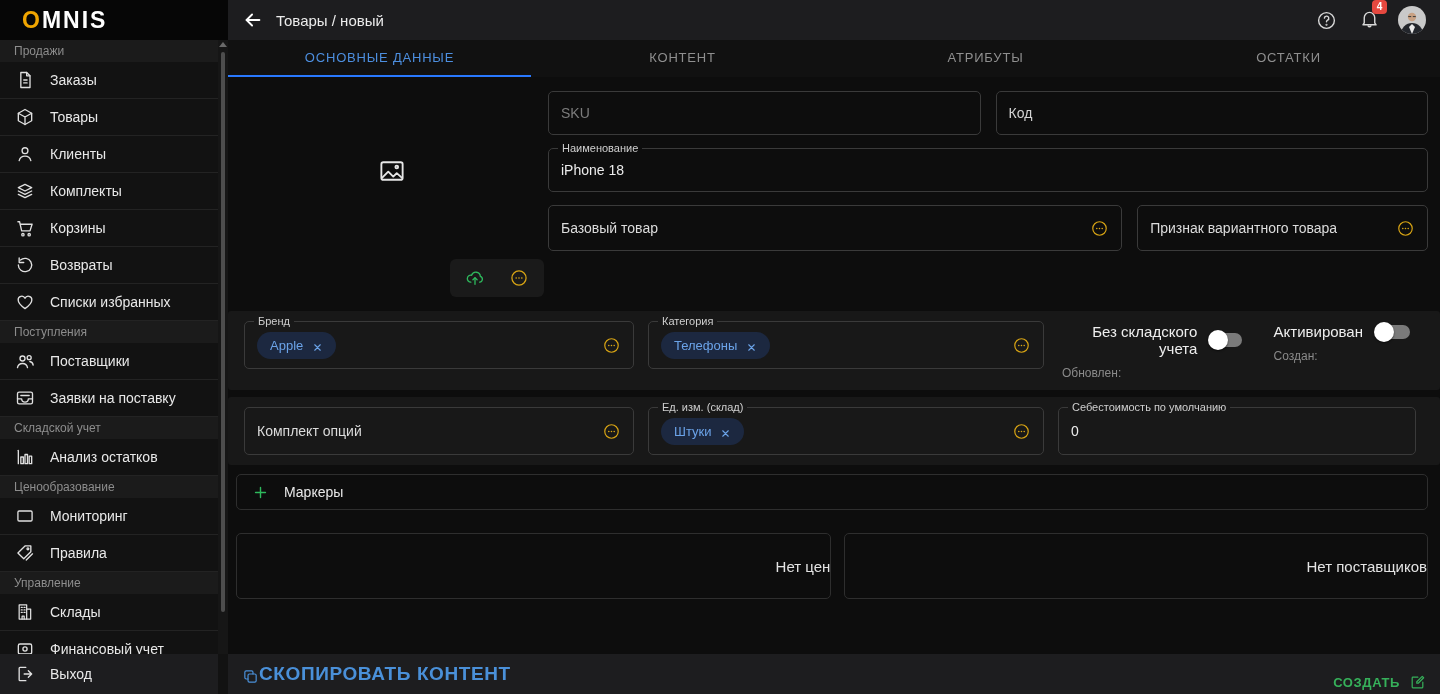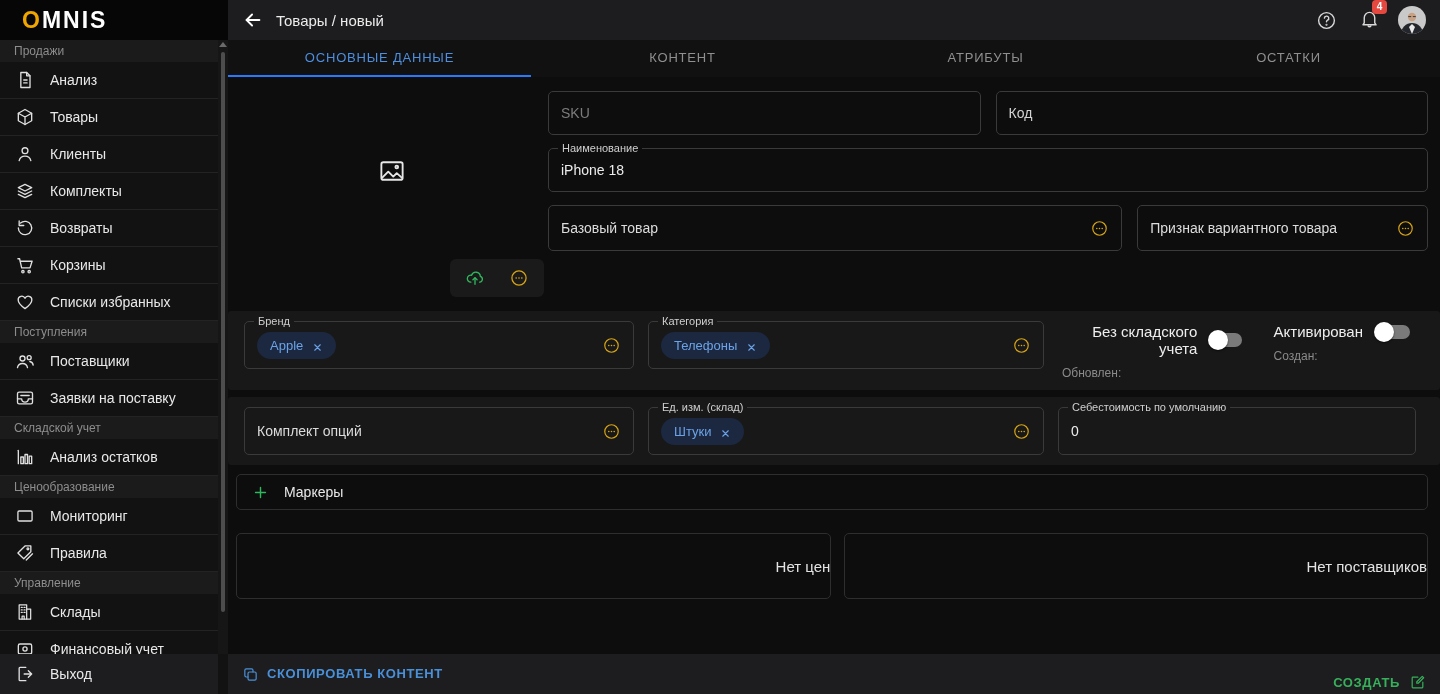--- a/index.html
+++ b/index.html
@@ -102,21 +102,21 @@
   .markers svg { width:17px; height:17px; color:#2eb85c; }
   .markers .mlabel { font-size:14px; color:#e8e8e8; }
 
   .empty-row { margin-top:23px; display:flex; gap:13px; }
   .empty-box { border:1px solid #2e2e2e; border-radius:5px; height:66px; display:flex;
     align-items:center; justify-content:flex-end; font-size:15px; color:#e3e3e3; }
   .empty-box.prices { flex:1.02; }
   .empty-box.suppliers { flex:1; }
 
   .bottombar { height:40px; background:#1d1d1f; display:flex; align-items:center; padding:0 14px; }
-  .btn-copy { display:flex; align-items:flex-start; gap:8px; color:#4a90d9; font-size:13px;
+  .btn-copy { display:flex; align-items:flex-end; gap:0; color:#4a90d9; font-size:19px;
     letter-spacing:.6px; cursor:pointer; font-weight:bold; }
   .btn-copy svg { width:17px; height:17px; }
   .btn-create { margin-left:auto; display:flex; align-items:center; gap:9px; color:#36b05a;
     font-size:13px; letter-spacing:.6px; cursor:pointer; font-weight:bold;margin-top:16px; }
   .btn-create svg { width:17px; height:17px; }
 </style>
 </head>
 <body>
 
 <div class="app">
@@ -128,21 +128,21 @@
 
     <div class="sb-scroll">
       <div class="sb-head">Продажи</div>
 
       <div class="sb-item">
         <svg viewBox="0 0 24 24" fill="none" stroke="currentColor" stroke-width="1.6" stroke-linecap="round" stroke-linejoin="round">
             <path d="M7 3h7l4 4v14H7z"></path>
             <path d="M14 3v4h4"></path>
             <path d="M10.5 12h4M10.5 15.5h4"></path>
           </svg>
-        <span>Анализ</span>
+        <span>Заказы</span>
       </div>
       <div class="sb-item">
         <svg viewBox="0 0 24 24" fill="none" stroke="currentColor" stroke-width="1.6" stroke-linecap="round" stroke-linejoin="round">
             <path d="M12 3l8 4.5v9L12 21l-8-4.5v-9z"></path>
             <path d="M4 7.5l8 4.5 8-4.5M12 12v9"></path>
           </svg>
         <span>Товары</span>
       </div>
       <div class="sb-item">
         <svg viewBox="0 0 24 24" fill="none" stroke="currentColor" stroke-width="1.6" stroke-linecap="round" stroke-linejoin="round">
@@ -154,32 +154,32 @@
       <div class="sb-item">
         <svg viewBox="0 0 24 24" fill="none" stroke="currentColor" stroke-width="1.6" stroke-linecap="round" stroke-linejoin="round">
             <path d="M12 4l8 4-8 4-8-4z"></path>
             <path d="M4 12l8 4 8-4"></path>
             <path d="M4 16l8 4 8-4"></path>
           </svg>
         <span>Комплекты</span>
       </div>
       <div class="sb-item">
         <svg viewBox="0 0 24 24" fill="none" stroke="currentColor" stroke-width="1.6" stroke-linecap="round" stroke-linejoin="round">
-            <path d="M4 12a8 8 0 1 0 2.6-5.9"></path>
-            <path d="M5 3.5V9h5.5"></path>
-          </svg>
-        <span>Возвраты</span>
-      </div>
-      <div class="sb-item">
-        <svg viewBox="0 0 24 24" fill="none" stroke="currentColor" stroke-width="1.6" stroke-linecap="round" stroke-linejoin="round">
             <circle cx="9.5" cy="20" r="1.4"></circle>
             <circle cx="17" cy="20" r="1.4"></circle>
             <path d="M3.5 4.5h2L8 15.5h10l2.5-8H6"></path>
           </svg>
         <span>Корзины</span>
+      </div>
+      <div class="sb-item">
+        <svg viewBox="0 0 24 24" fill="none" stroke="currentColor" stroke-width="1.6" stroke-linecap="round" stroke-linejoin="round">
+            <path d="M4 12a8 8 0 1 0 2.6-5.9"></path>
+            <path d="M5 3.5V9h5.5"></path>
+          </svg>
+        <span>Возвраты</span>
       </div>
       <div class="sb-item">
         <svg viewBox="0 0 24 24" fill="none" stroke="currentColor" stroke-width="1.6" stroke-linecap="round" stroke-linejoin="round">
             <path d="M12 20C7.2 16.6 3.8 13.2 3.8 9.7A4.3 4.3 0 0 1 12 7.6a4.3 4.3 0 0 1 8.2 2.1c0 3.5-3.4 6.9-8.2 10.3z"></path>
           </svg>
         <span>Списки избранных</span>
       </div>
 
       <div class="sb-head">Поступления</div>
       <div class="sb-item">

